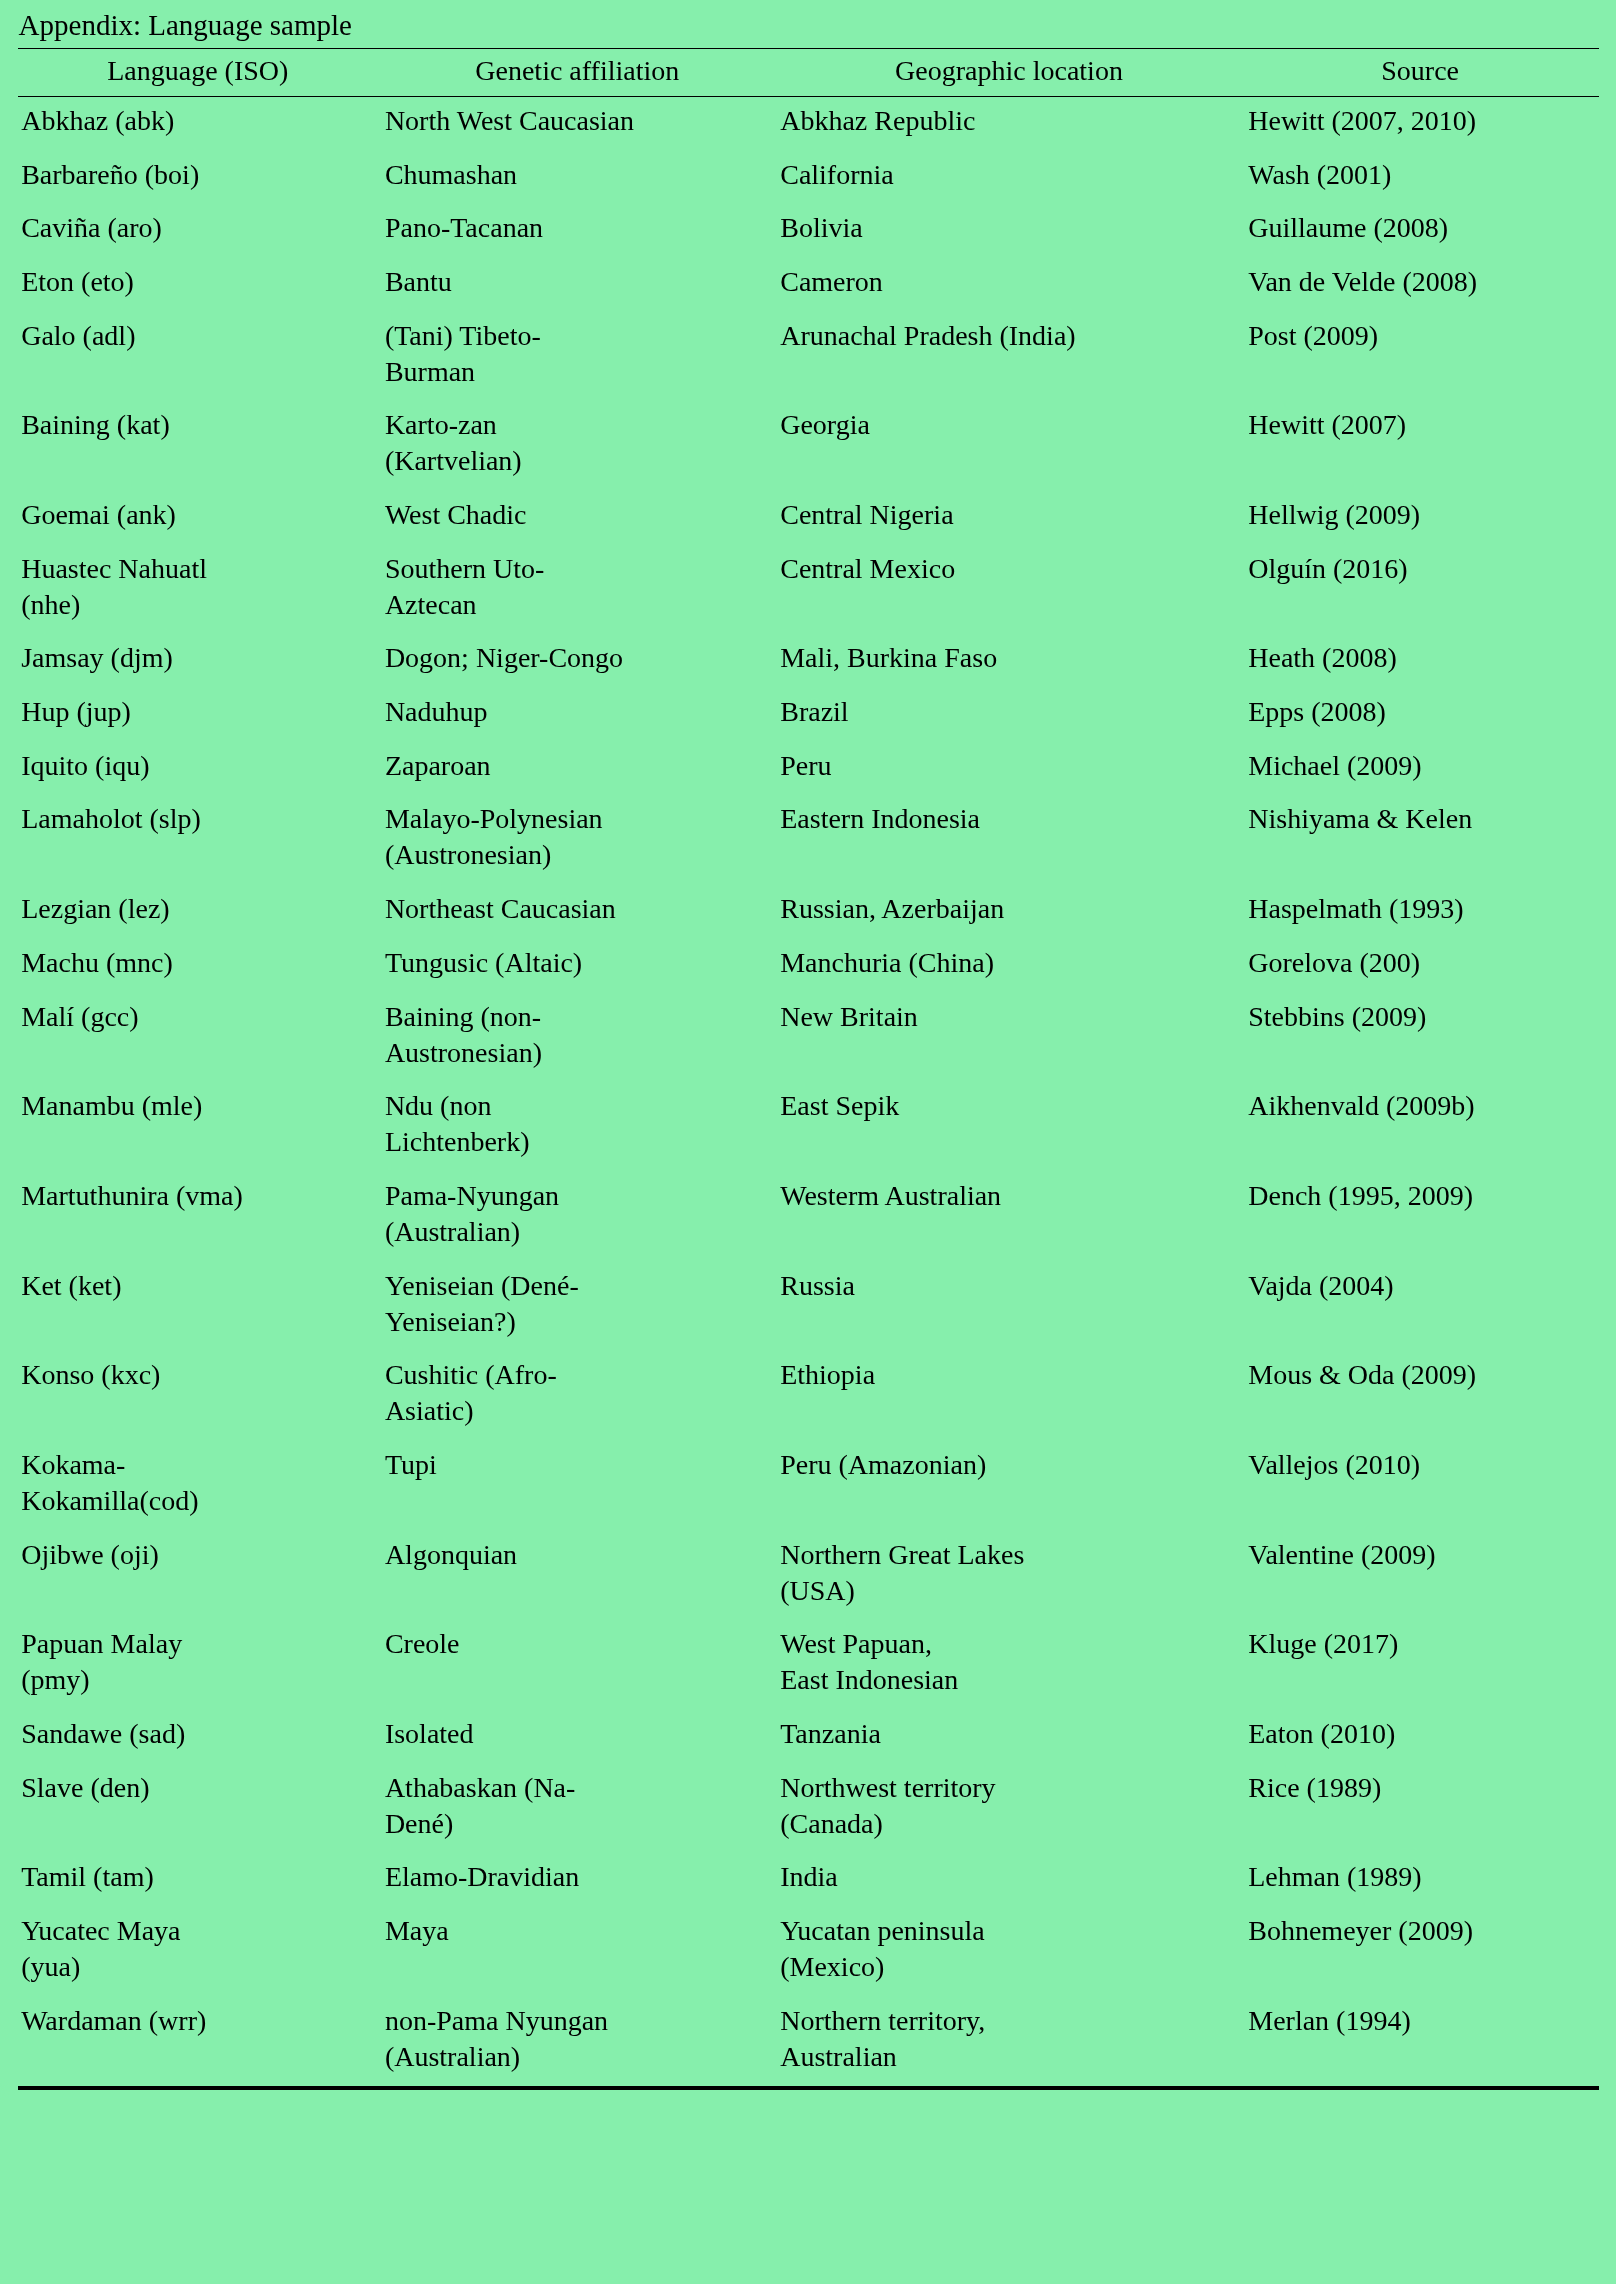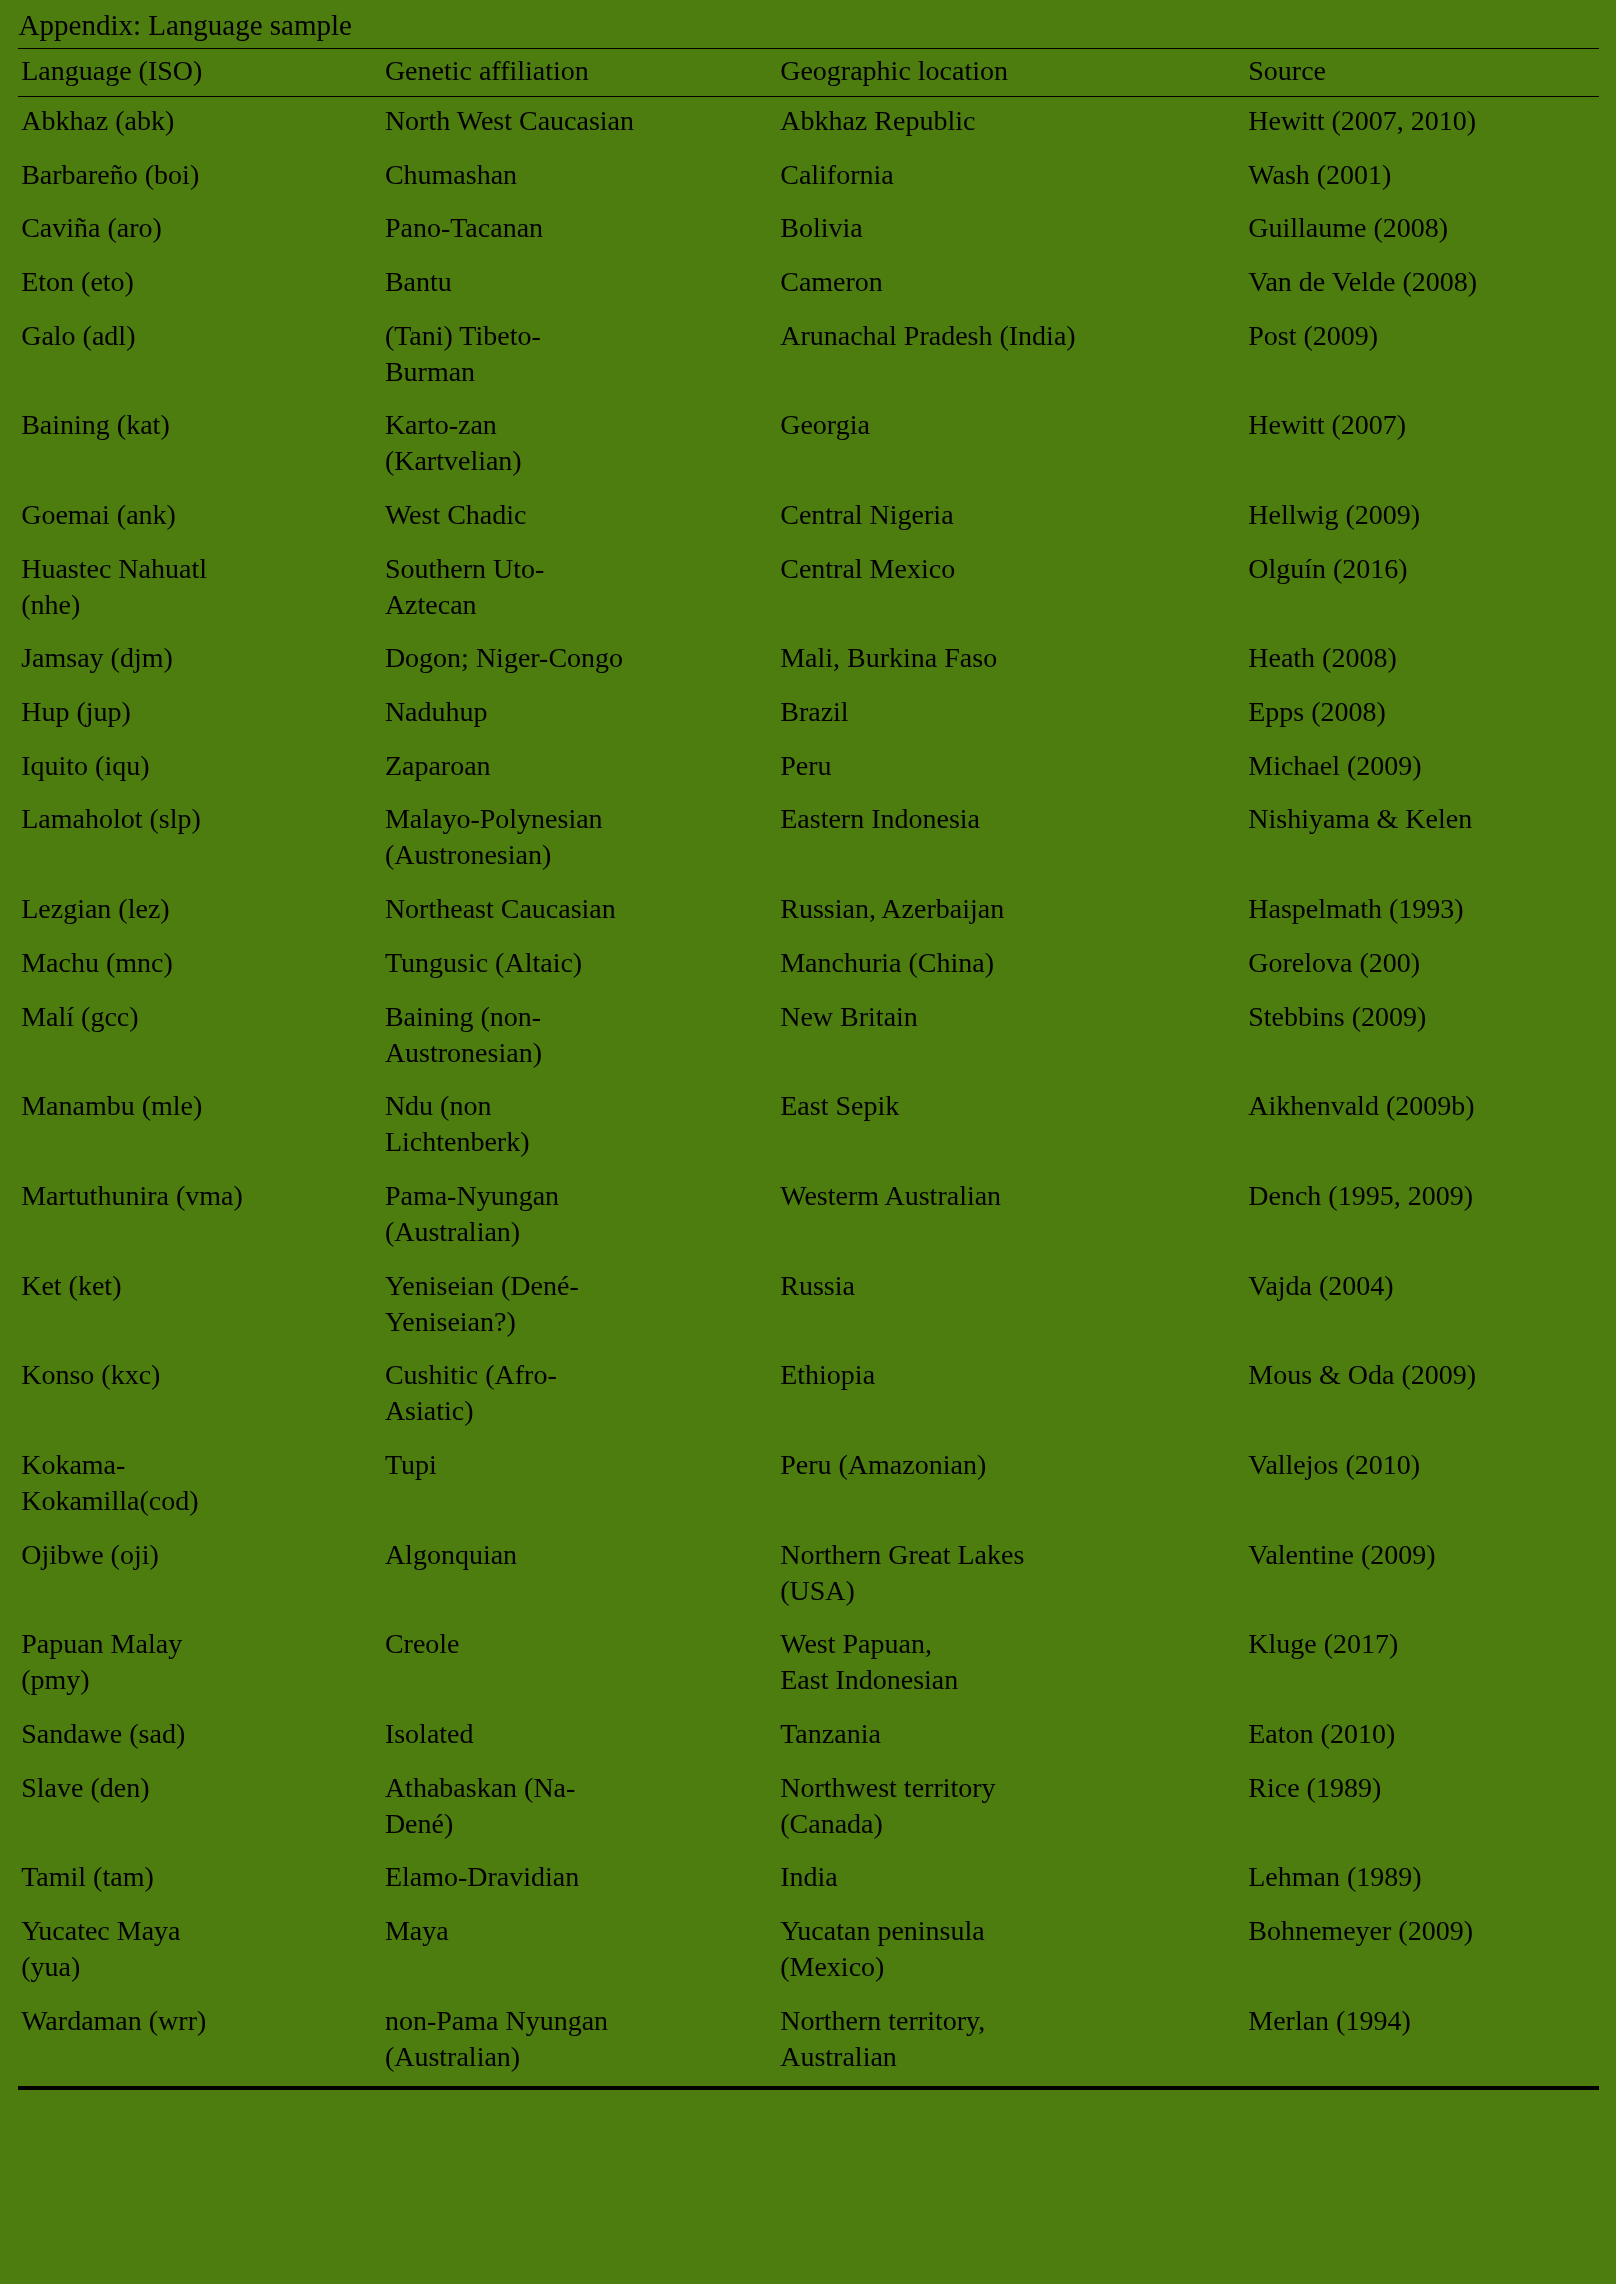--- a/index.html
+++ b/index.html
@@ -6,21 +6,21 @@
     margin: 0;
     padding: 0;
     background: #ffffff;
     color: #000000;
   }
   .page {
     width: 1616px;
     min-height: 2284px;
     box-sizing: border-box;
     padding: 7px 17px 8.9px 17.7px;
-    background: #4d7c0f;
+    background: #86efac;
     font-family: "Liberation Serif", "DejaVu Serif", serif;
     font-size: 28px;
     color: #000000;
   }
   .doc-title {
     font-size: 29px;
     font-weight: normal;
     margin: 0 0 3.5px 0;
     padding-left: 0.9px;
     line-height: 1.3;
@@ -31,21 +31,21 @@
     border-top: 1.8px solid #000000;
     border-bottom: 4.4px solid #000000;
     table-layout: fixed;
   }
   col.c1 { width: 23%; }
   col.c2 { width: 25%; }
   col.c3 { width: 29.6%; }
   col.c4 { width: 22.4%; }
   table.lang-table th {
     font-weight: normal;
-    text-align: left;
+    text-align: center;
     vertical-align: top;
     border-bottom: 1.8px solid #000000;
     padding: 3.5px 7px 7px 3.5px;
     line-height: 36px;
     white-space: pre-line;
   }
   table.lang-table td {
     text-align: left;
     vertical-align: top;
     padding: 6.2px 7px 11.5px 3.5px;

